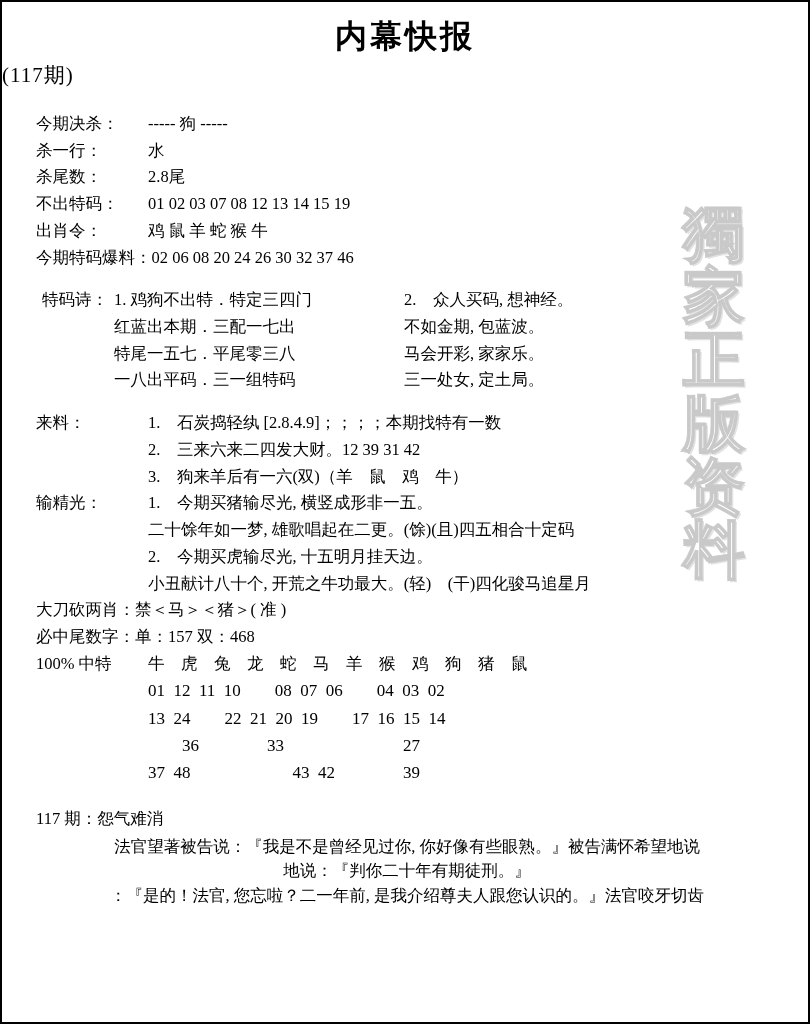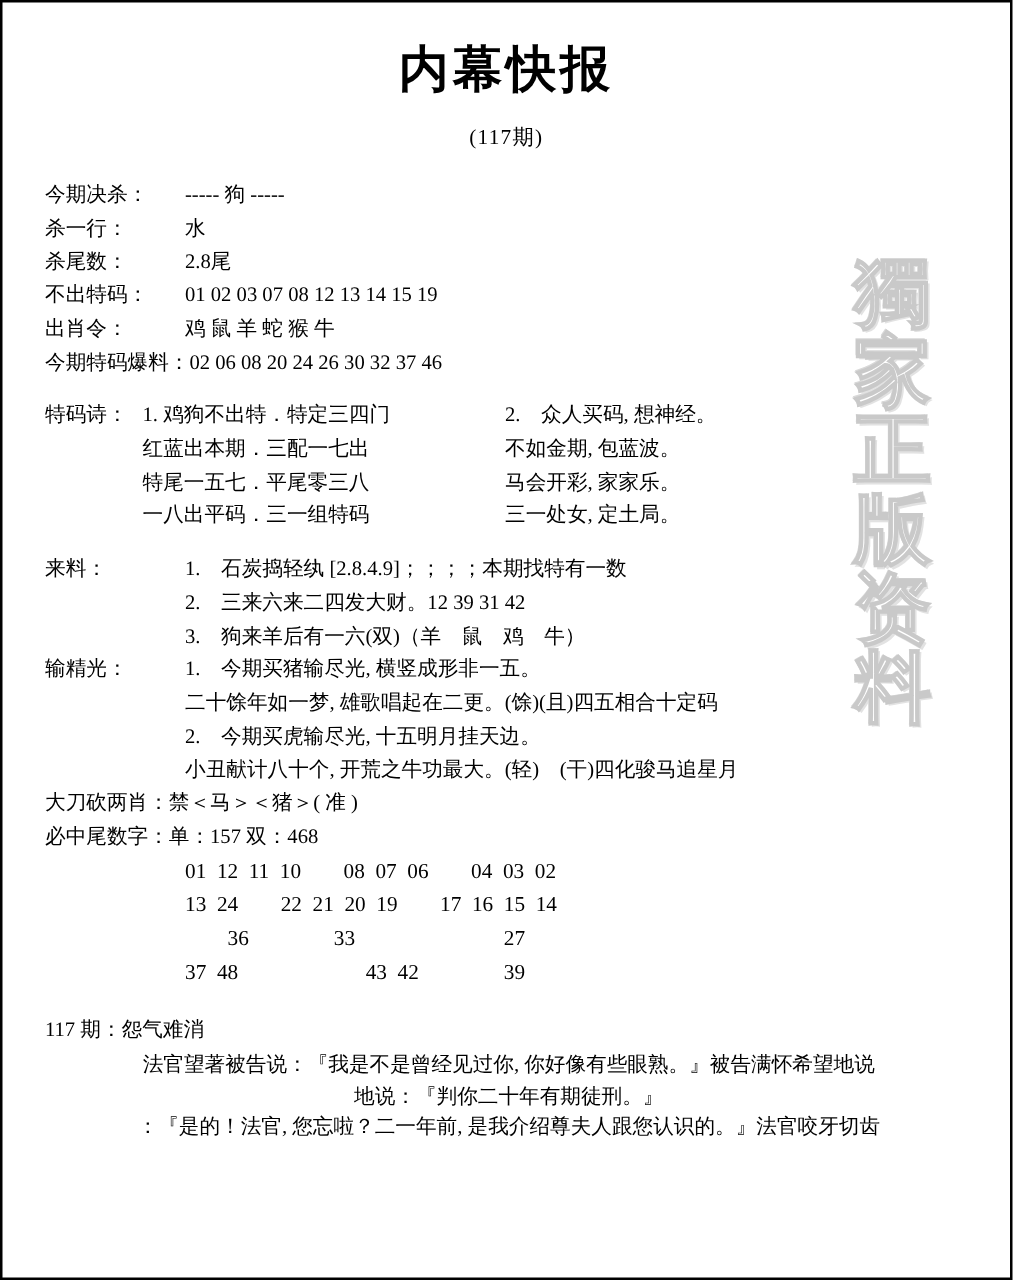--- a/index.html
+++ b/index.html
@@ -18,30 +18,29 @@
   .page {
     position: relative;
     width: 810px;
     height: 1024px;
     box-sizing: border-box;
     border: 2px solid #000;
     background: #fff;
   }
   .title {
     text-align: center;
-    font-size: 40px;
+    font-size: 32px;
     font-weight: bold;
     letter-spacing: 3px;
-    margin-top: 26px;
+    margin-top: 13px;
     font-family: "DejaVu Sans", "Liberation Sans", sans-serif;
   }
   .issue {
-    text-align: center;
-    font-size: 17px;
-    margin-top: 15px;
+    font-size: 21px;
+    margin-top: 2px;
     letter-spacing: 1px;
   }
   .content {
     position: relative;
     margin-top: 22px;
     padding: 0 30px 0 34px;
     font-size: 16.5px;
     line-height: 1.62;
     z-index: 2;
   }
@@ -56,21 +55,21 @@
   }
   .val {
     display: inline-block;
   }
   .indent-1 { padding-left: 112px; }
   .blk { margin-top: 16px; }
   .poem-row {
     display: flex;
     white-space: pre;
   }
-  .poem-label { min-width: 78px; display:inline-block; }
+  .poem-label { min-width: 78px; display:inline-block;text-align:center; }
   .poem-a { display: inline-block; width: 290px; }
   .poem-b { display: inline-block; }
   .numgrid {
     white-space: pre;
     font-size: 17px;
     line-height: 1.6;
   }
   .watermark {
     position: absolute;
     right: 18px;
@@ -184,20 +183,23 @@
 
     <div class="row">
       <span>大刀砍两肖：</span><span>禁＜马＞＜猪＞( 准 )</span>
     </div>
 
     <div class="row">
       <span>必中尾数字：</span><span>单：157 双：468</span>
     </div>
 
     <div>
+      <div class="row">
+        <span class="lbl">100% 中特</span><span class="val">牛　虎　兔　龙　蛇　马　羊　猴　鸡　狗　猪　鼠</span>
+      </div>
       <div class="numgrid indent-1">01  12  11  10        08  07  06        04  03  02</div>
       <div class="numgrid indent-1">13  24        22  21  20  19        17  16  15  14</div>
       <div class="numgrid indent-1">        36                33                            27</div>
       <div class="numgrid indent-1">37  48                        43  42                39</div>
     </div>
 
     <div class="story">
       <div class="story-title">117 期：怨气难消</div>
       <div class="story-body tight">法官望著被告说：『我是不是曾经见过你, 你好像有些眼熟。』被告满怀希望地说</div>
       <div class="story-body tight">地说：『判你二十年有期徒刑。』</div>

